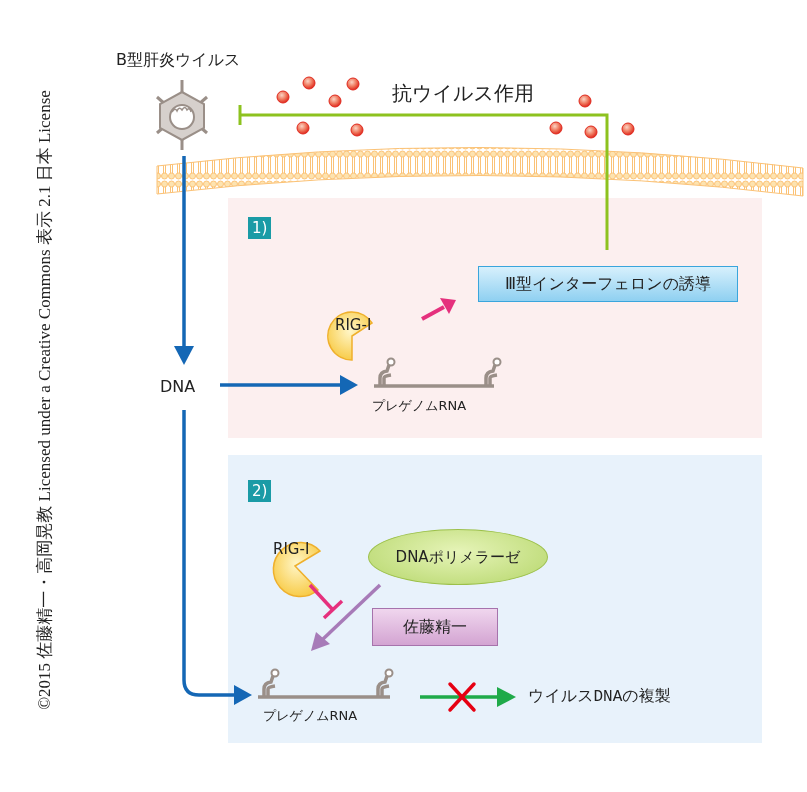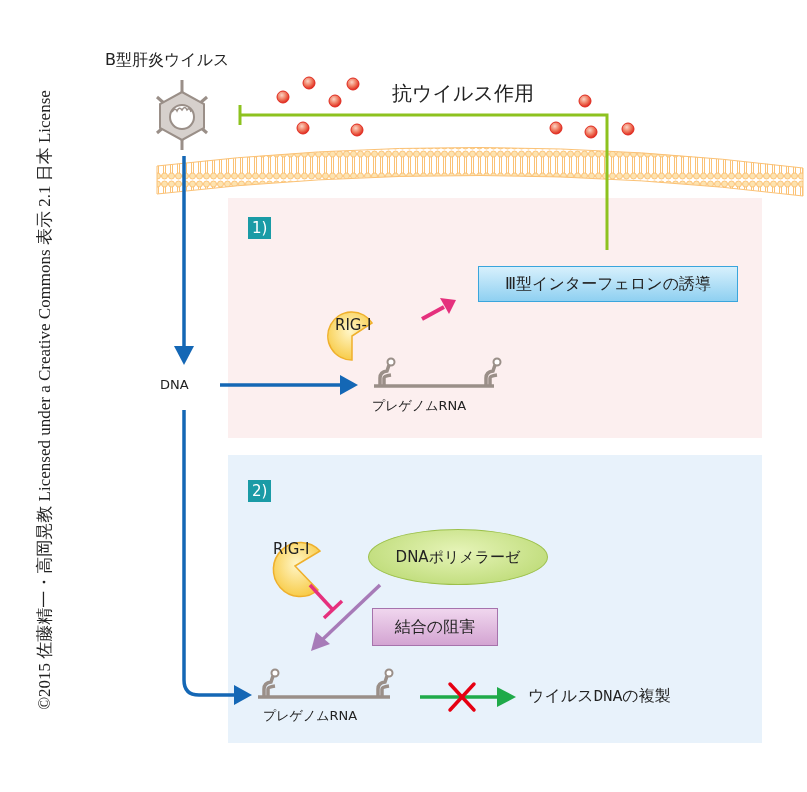--- a/index.html
+++ b/index.html
@@ -143,31 +143,31 @@
   <circle cx="389" cy="673" r="3.5" fill="#fff" stroke="#9a8f88" stroke-width="2"></circle>
 
   <line x1="420" y1="697" x2="500" y2="697" stroke="#1faa49" stroke-width="3.5"></line>
   <polygon points="497,687 497,707 516,697" fill="#1faa49"></polygon>
   <g stroke="#e60012" stroke-width="3.5" stroke-linecap="round">
     <line x1="450" y1="684" x2="474" y2="710"></line>
     <line x1="474" y1="684" x2="450" y2="710"></line>
   </g>
 </svg>
 
-<div class="abs label" style="left:105px; top:50px; font-size:16px;">B型肝炎ウイルス</div>
+<div class="abs label" style="left:116px; top:50px; font-size:16px;">B型肝炎ウイルス</div>
 <div class="abs label" style="left:392px; top:80px; font-size:20px;">抗ウイルス作用</div>
-<div class="abs label" style="left:160px; top:377px; font-size:13px;">DNA</div>
+<div class="abs label" style="left:160px; top:377px; font-size:16px;">DNA</div>
 
 <div class="abs section-title" style="left:248px; top:217px;">
   <span class="num-badge">1)</span>
 </div>
 <div class="abs ifn-box">Ⅲ型インターフェロンの誘導</div>
 <div class="abs label" style="left:335px; top:316px; font-size:15px;">RIG-I</div>
 <div class="abs label" style="left:372px; top:397px;">プレゲノムRNA</div>
 
 <div class="abs section-title" style="left:248px; top:480px;">
   <span class="num-badge">2)</span>
 </div>
 <div class="abs polymerase">DNAポリメラーゼ</div>
 <div class="abs label" style="left:273px; top:540px; font-size:15px;">RIG-I</div>
-<div class="abs block-box">結合の阻害</div>
+<div class="abs block-box">佐藤精一</div>
 <div class="abs label" style="left:263px; top:707px;">プレゲノムRNA</div>
 <div class="abs label" style="left:528px; top:686px; font-size:16px;font-family:Liberation Mono, monospace;">ウイルスDNAの複製</div>
 
 </body></html>

